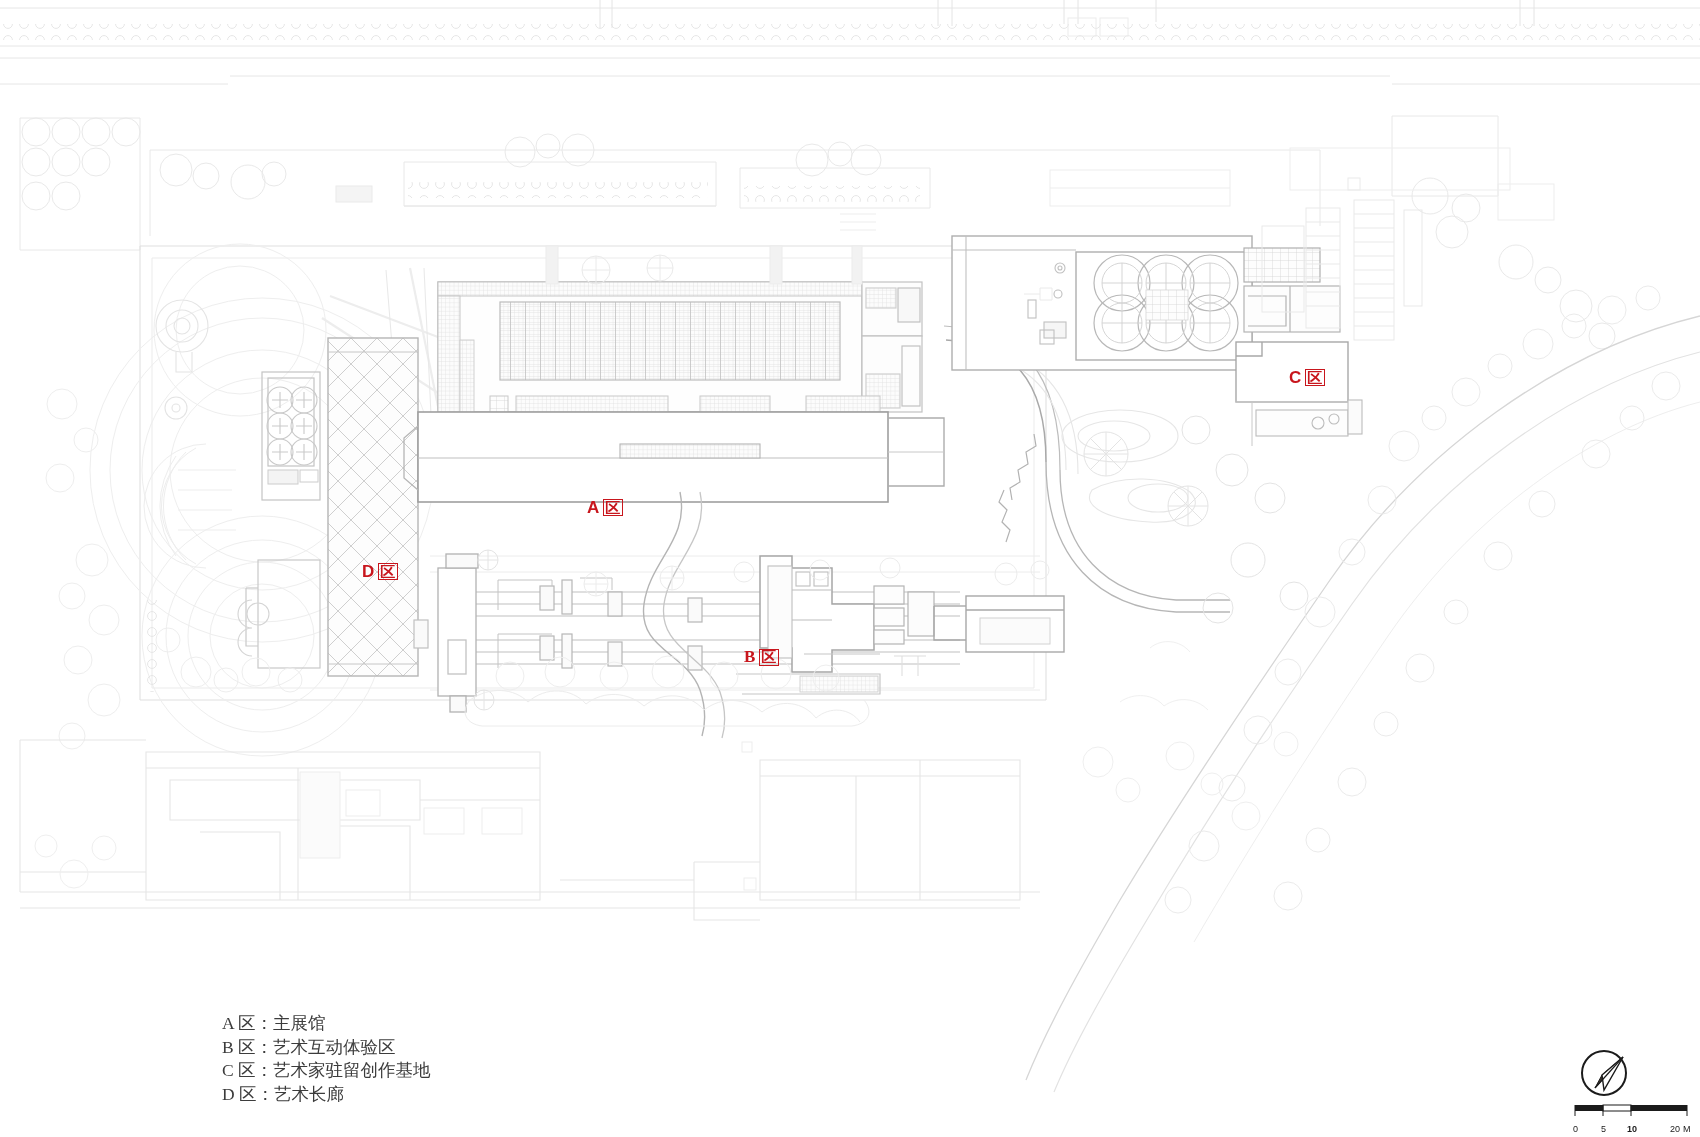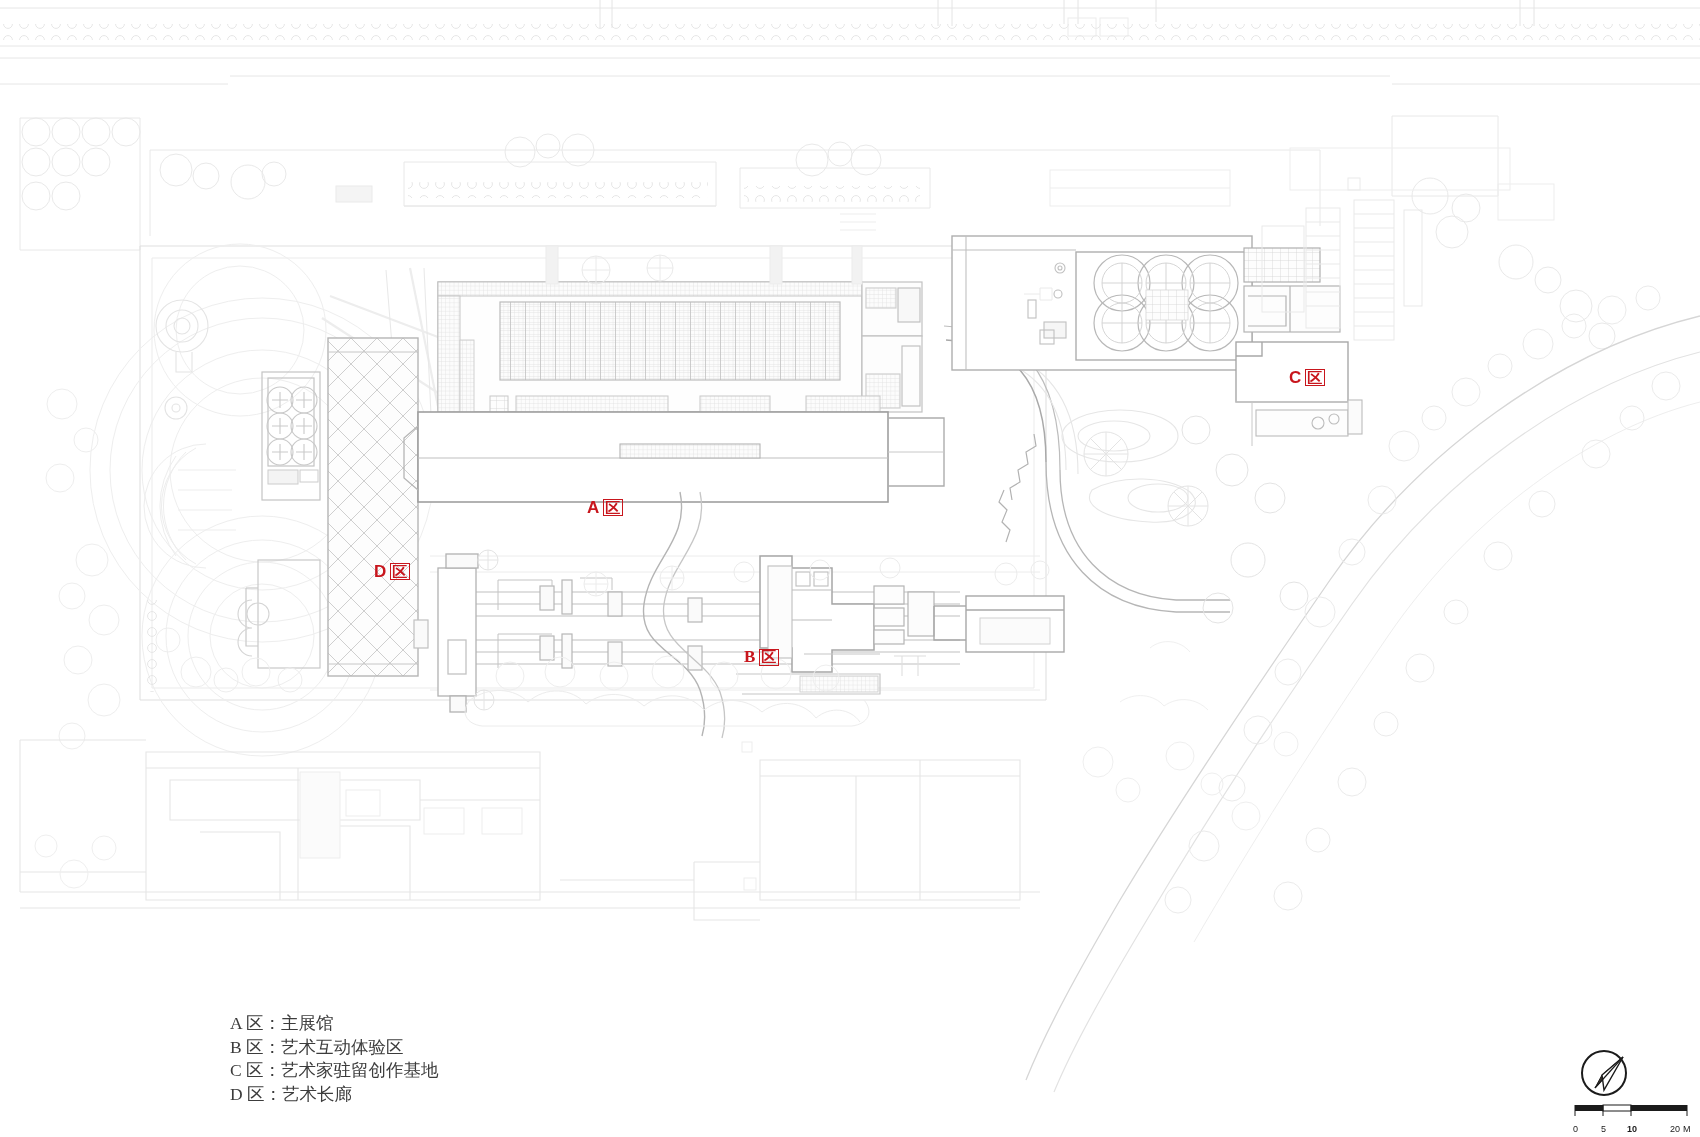--- a/index.html
+++ b/index.html
@@ -13,21 +13,21 @@
   .zone-tag{position:absolute;color:#c8161d;font-family:"Liberation Sans",sans-serif;
             font-weight:700;font-size:17px;letter-spacing:1px;white-space:nowrap;
             line-height:1;}
   .zone-tag .boxed{display:inline-block;border:1.6px solid #c8161d;padding:0px 1px 0 1px;
             margin-left:3px;position:relative;font-size:15px;line-height:15px;}
 
   
   #legend{position:absolute;left:222px;top:1012px;}
   #legend .row{font-family:"Liberation Serif",serif;font-size:17.5px;color:#3c3c3c;
                line-height:23.5px;white-space:nowrap;}
-  #legend .row .key{letter-spacing:0px;margin-left:8px;}
+  #legend .row .key{letter-spacing:0px;}
 
   
   #northarrow{position:absolute;left:1575px;top:1048px;width:58px;height:50px;}
   #scalebar{position:absolute;left:1573px;top:1104px;width:118px;height:28px;}
   #scalebar .ticklabels{position:relative;height:12px;font-family:"Liberation Sans",sans-serif;
             font-size:9px;color:#1b1b1b;}
   #scalebar .ticklabels span{position:absolute;top:0;}
 </style>
 </head>
 <body>
@@ -660,21 +660,21 @@
       <g stroke="#ededed" stroke-width="1">
         <path d="M840 214 H876 M840 222 H876 M840 230 H876"></path>
       </g>
     </g>
   </svg>
 
   <div class="zone-tag" style="left:587px;top:499px;text-align:center;">
     <span>A</span><span class="boxed">区</span>
   </div>
 
-  <div class="zone-tag" style="left:374px;top:563px;">
+  <div class="zone-tag" style="left:362px;top:563px;">
     <span>D</span><span class="boxed">区</span>
   </div>
 
   <div class="zone-tag" style="left:744px;top:648px;font-family:Liberation Serif, serif;">
     <span>B</span><span class="boxed">区</span>
   </div>
 
   <div class="zone-tag" style="left:1265px;top:369px;margin-left:24px;">
     <span>C</span><span class="boxed">区</span>
   </div>

